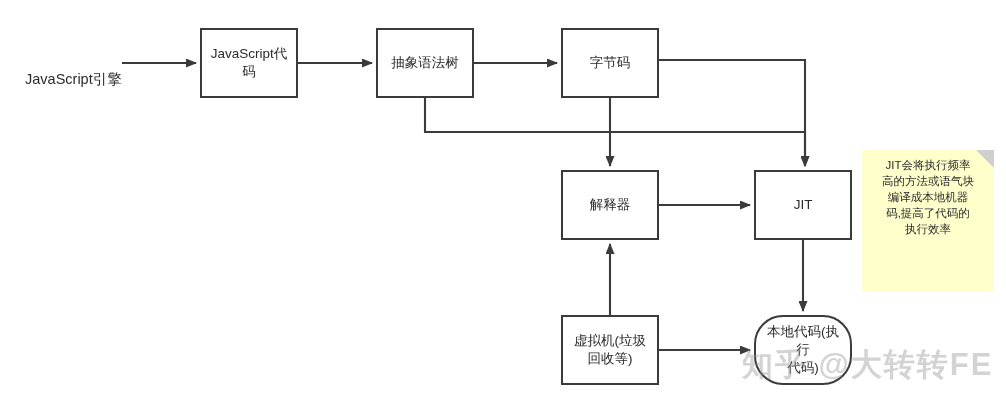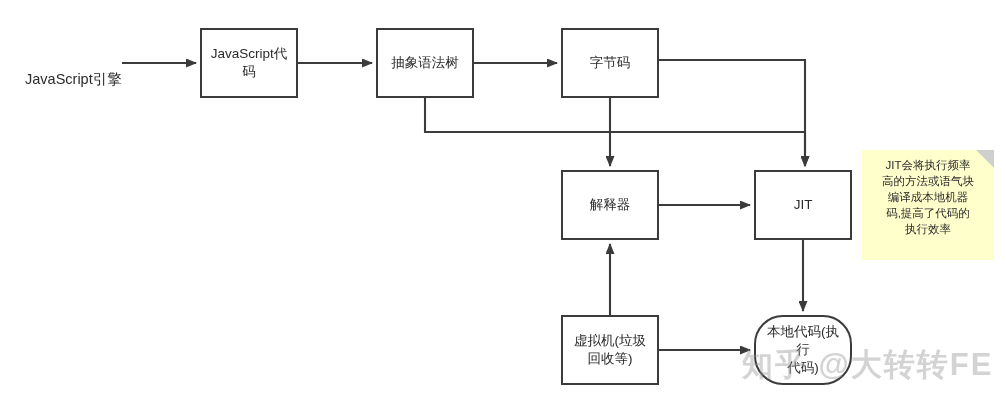--- a/index.html
+++ b/index.html
@@ -140,21 +140,21 @@
   <div class="node" style="left:561px; top:315px; width:98px; height:70px;">
     <span>虚拟机(垃圾
 回收等)</span>
   </div>
 
   <div class="node" style="left:754px; top:315px; width:98px; height:70px;border-radius:29px;">
     <span>本地代码(执行
 代码)</span>
   </div>
 
-  <div class="sticky" style="left:862px; top:150px; width:132px; height:110px;text-align:center;">
+  <div class="sticky" style="left:862px; top:150px; width:132px; height:142px;text-align:center;">
     <span class="fold"></span>
     <span class="sticky-text">JIT会将执行频率
 高的方法或语气块
 编译成本地机器
 码,提高了代码的
 执行效率</span>
   </div>
 
   <div class="watermark" style="left:742px; top:348px;">知乎  @大转转FE</div>
 

